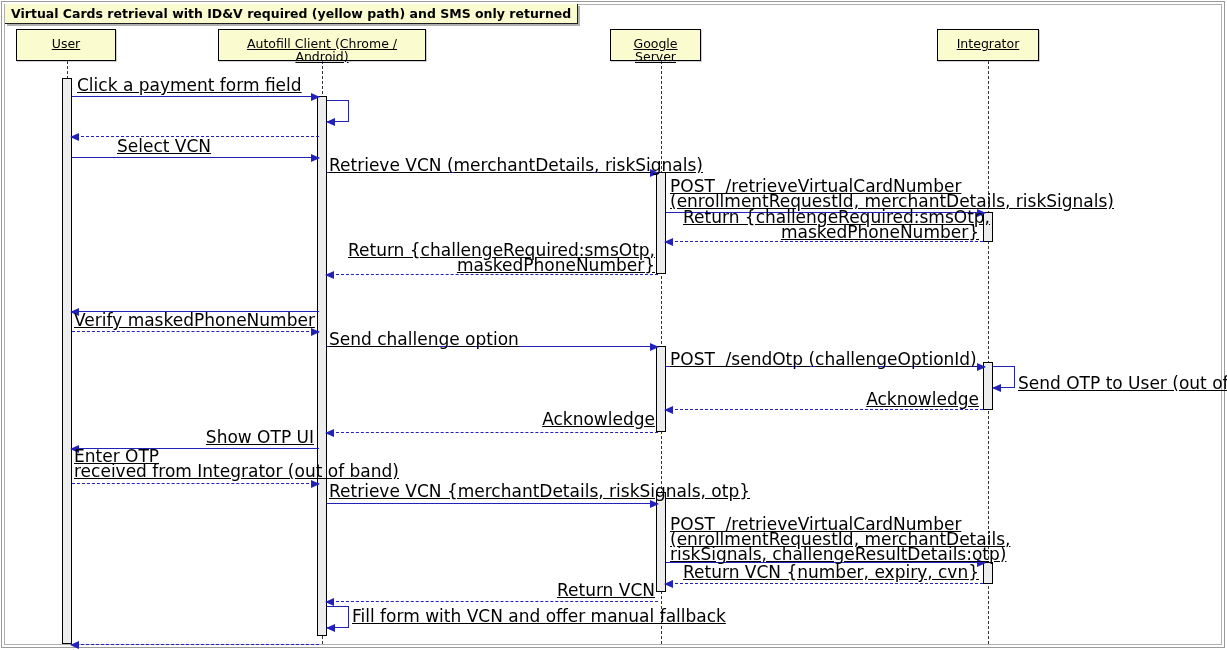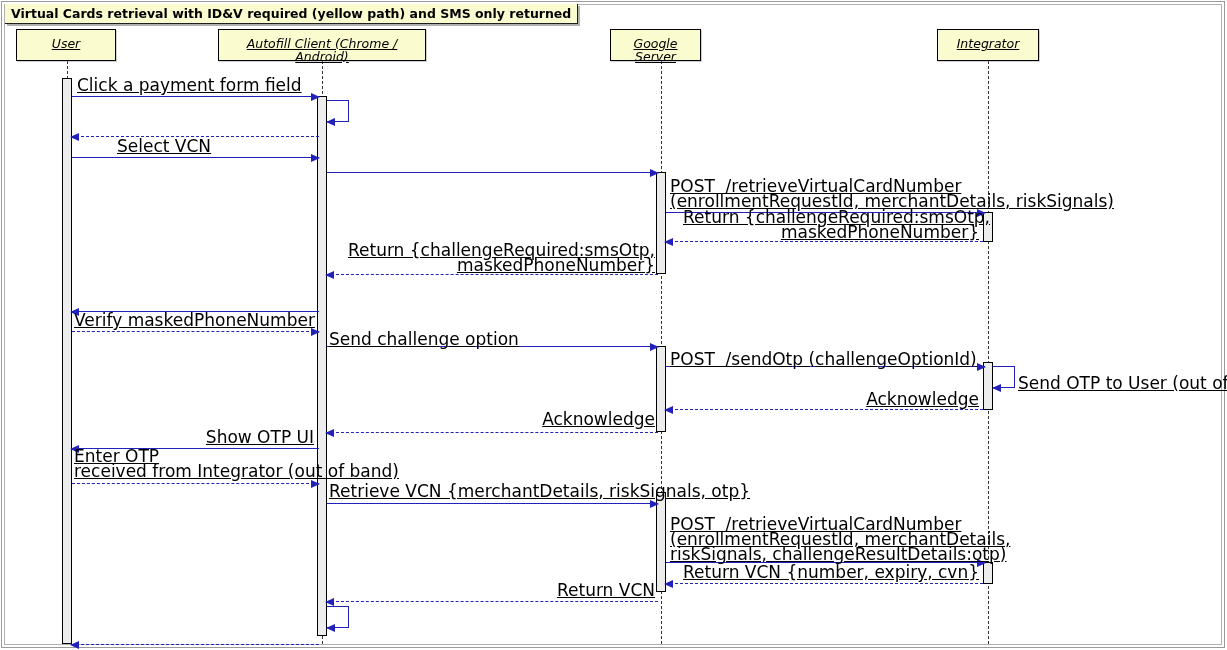--- a/index.html
+++ b/index.html
@@ -67,21 +67,21 @@
     color: #000000;
     z-index: 30;
     box-shadow: 1px 1px 0 rgba(120,120,120,0.35);
   }
   .participant span {
     text-decoration: underline;
     display: inline-block;
     line-height: 1;
   }
   .p-top { height: 32px; }
-  .p-top span { margin-top: 8px; font-style: italic; }
+  .p-top span { margin-top: 8px; }
 
   
   .lifeline {
     position: absolute;
     width: 0;
     border-left: 1px dashed #343434;
     z-index: 1;
   }
   
   .activation {
@@ -205,20 +205,21 @@
   </div>
 
   <div class="msg" style="left:72px; top:157px; width:247px;">
     <div class="arrowhead right"></div>
   </div>
   <div class="msg-label left" style="left:74px; top:139px;margin-left:43px;">Select VCN</div>
 
   <div class="msg" style="left:327px; top:172px; width:331px;">
     <div class="arrowhead right"></div>
   </div>
+  <div class="msg-label left" style="left:329px; top:158px;">Retrieve VCN (merchantDetails, riskSignals)</div>
 
   <div class="msg" style="left:666px; top:212px; width:319px;">
     <div class="arrowhead right"></div>
   </div>
   <div class="msg-label left" style="left:670px; top:179px;">POST  /retrieveVirtualCardNumber
 (enrollmentRequestId, merchantDetails, riskSignals)</div>
 
   <div class="msg dashed" style="left:665px; top:241px; width:318px;">
     <div class="arrowhead left"></div>
   </div>
@@ -294,18 +295,19 @@
   <div class="msg-label right" style="left:683px; top:565px; width:296px;">Return VCN {number, expiry, cvn}</div>
 
   <div class="msg dashed" style="left:326px; top:601px; width:332px;">
     <div class="arrowhead left"></div>
   </div>
   <div class="msg-label right" style="left:344px; top:583px; width:311px;">Return VCN</div>
 
   <div class="selfmsg" style="left:327px; top:606px;">
     <div class="tip"></div>
   </div>
+  <div class="msg-label left" style="left:352px; top:609px;">Fill form with VCN and offer manual fallback</div>
 
   <div class="msg dashed" style="left:71px; top:644px; width:248px;">
     <div class="arrowhead left"></div>
   </div>
 
 </div>
 
 </body></html>

